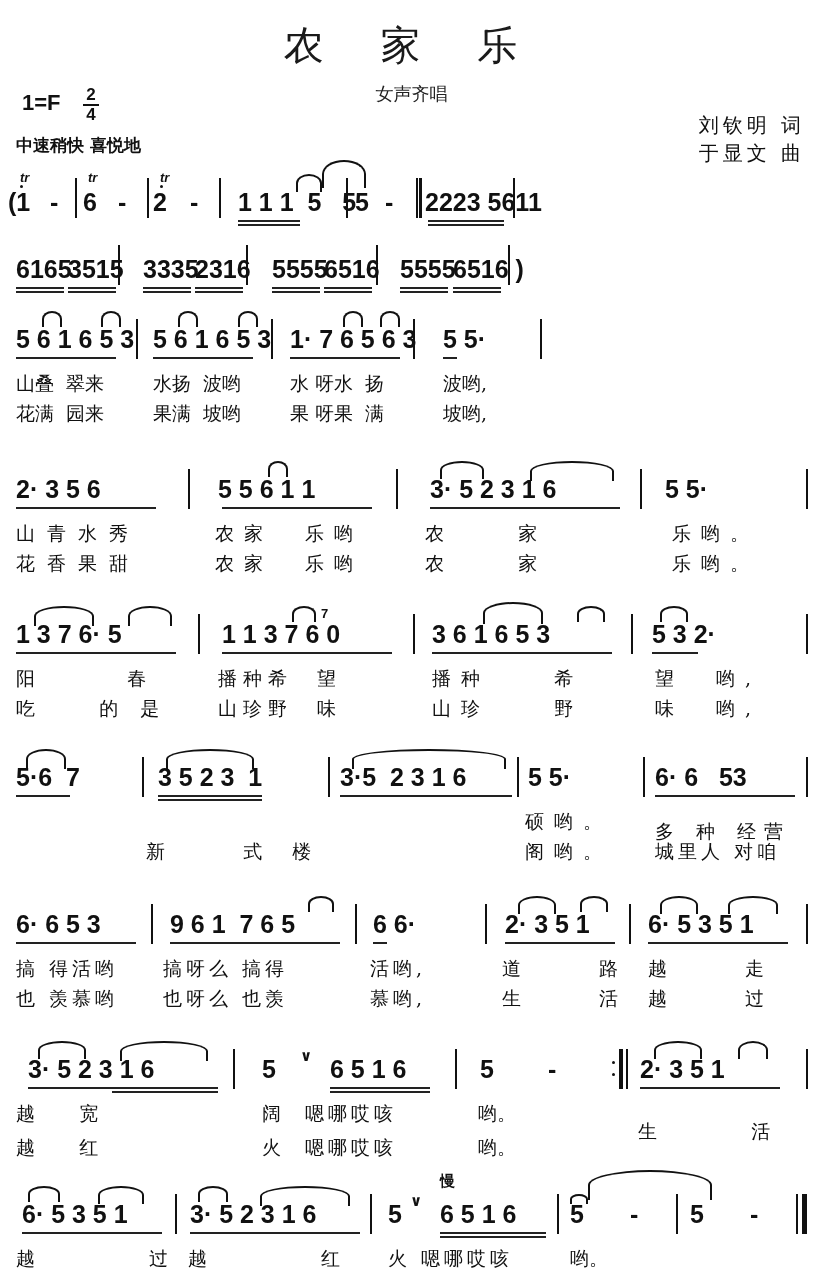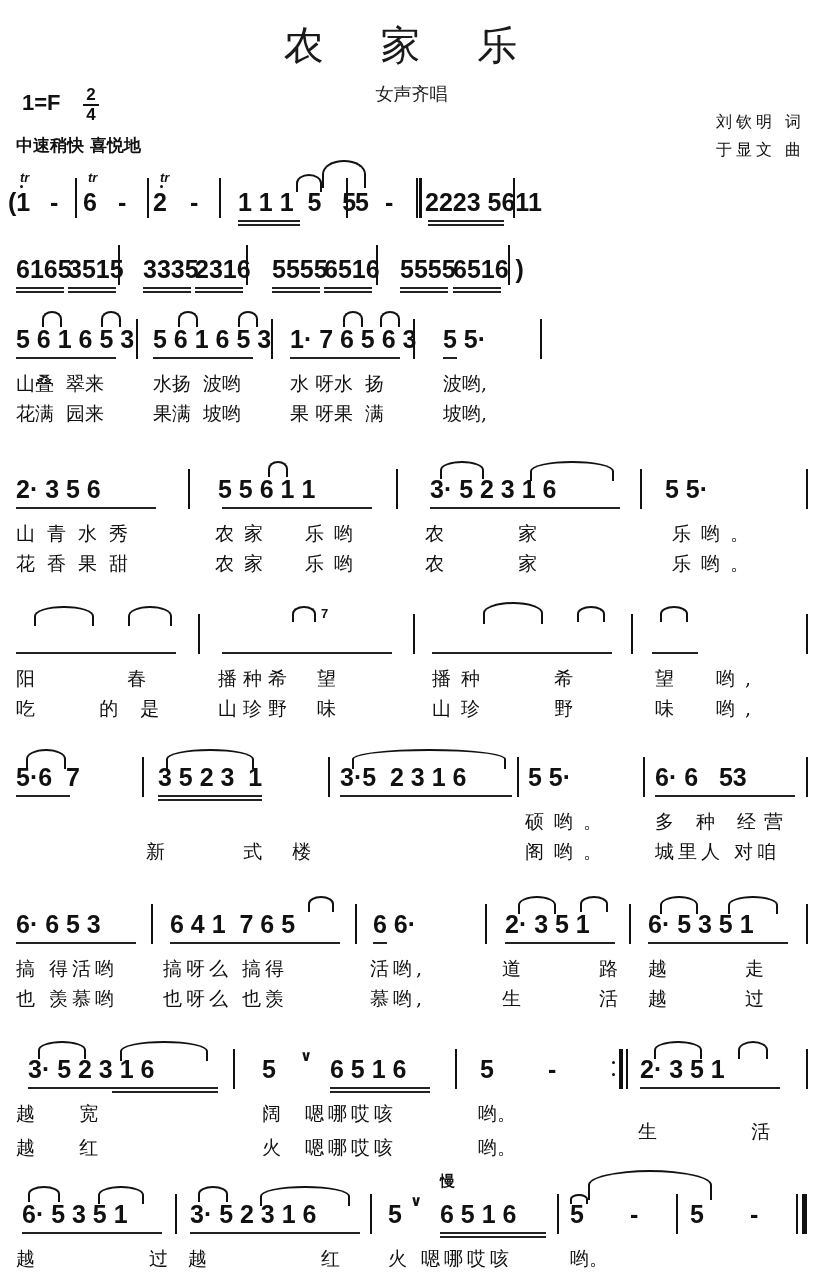--- a/index.html
+++ b/index.html
@@ -4,21 +4,21 @@
   <style>
     html, body { margin: 0; padding: 0; background: #ffffff; }
     body { width: 823px; height: 1283px; position: relative; overflow: hidden; color: #111; }
     .abs { position: absolute; }
     .title { left: 0; width: 823px; top: 18px; text-align: center; font-family: "DejaVu Sans", sans-serif; font-size: 40px; letter-spacing: 22px; color: #1a1a1a; }
     .subtitle { left: 0; width: 823px; top: 82px; text-align: center; font-family: "DejaVu Serif", serif; font-size: 18px; color: #222; }
     .key { left: 22px; top: 90px; font-family: "Liberation Sans", sans-serif; font-weight: bold; font-size: 22px; }
     .timesig { left: 83px; top: 86px; font-family: "Liberation Sans", sans-serif; font-weight: bold; font-size: 17px; line-height: 17px; text-align: center; width: 16px; }
     .timesig .top { border-bottom: 2px solid #111; padding-bottom: 1px; }
     .tempo { left: 16px; top: 134px; font-family: "DejaVu Sans", sans-serif; font-weight: bold; font-size: 17px; }
-    .credit { right: 18px; font-family: "DejaVu Serif", serif; font-size: 16px; letter-spacing: 4px; }
+    .credit { right: 18px; font-family: "DejaVu Serif", serif; font-size: 20px; letter-spacing: 4px; }
     .system { left: 0; width: 823px; }
     .notes { position: absolute; left: 0; top: 0; width: 823px; height: 40px; font-family: "Liberation Sans", sans-serif; font-weight: bold; font-size: 25px; white-space: pre; }
     .bar { position: absolute; width: 2px; background: #111; }
     .lyric { position: absolute; font-family: "DejaVu Serif", serif; font-size: 19px; white-space: pre; letter-spacing: 0px; }
     .ul { position: absolute; height: 2px; background: #222; }
     .arc { position: absolute; border: 2px solid #111; border-bottom: none; border-radius: 50% 50% 0 0; }
     .dot { position: absolute; width: 3px; height: 3px; background: #111; border-radius: 50%; }
     .final { position: absolute; width: 5px; background: #111; }
     .small { font-family: "Liberation Sans", sans-serif; font-size: 13px; font-weight: bold; position: absolute; font-style: italic; }
     .mark { position: absolute; font-family: "DejaVu Sans", sans-serif; font-size: 15px; font-weight: bold; }
@@ -125,20 +125,21 @@
   <div class="lyric" style="left:215px;top:46px;letter-spacing:10px">农家  乐哟</div>
   <div class="lyric" style="left:425px;top:46px;letter-spacing:10px">农    家</div>
   <div class="lyric" style="left:672px;top:46px;letter-spacing:10px">乐哟。</div>
   <div class="lyric" style="left:16px;top:76px;letter-spacing:12px">花香果甜</div>
   <div class="lyric" style="left:215px;top:76px;letter-spacing:10px">农家  乐哟</div>
   <div class="lyric" style="left:425px;top:76px;letter-spacing:10px">农    家</div>
   <div class="lyric" style="left:672px;top:76px;letter-spacing:10px">乐哟。</div>
 </div>
 
 <div class="abs system" style="top:620px; height:90px">
+  <div class="notes"><span style="position:absolute;left:16px">1 3 7 6· 5</span><span style="position:absolute;left:222px">1 1 3 7 6 0</span><span style="position:absolute;left:432px">3 6 1 6 5 3</span><span style="position:absolute;left:652px">5 3 2·</span></div>
   <div class="small" style="left:321px;top:-14px;font-style:normal">7</div>
   <div class="bar" style="left:198px;top:-6px;height:40px"></div>
   <div class="bar" style="left:413px;top:-6px;height:40px"></div>
   <div class="bar" style="left:631px;top:-6px;height:40px"></div>
   <div class="bar" style="left:806px;top:-6px;height:40px"></div>
   <div class="arc" style="left:34px;top:-14px;width:56px;height:18px"></div>
   <div class="arc" style="left:128px;top:-14px;width:40px;height:18px"></div>
   <div class="arc" style="left:292px;top:-14px;width:20px;height:14px"></div>
   <div class="arc" style="left:483px;top:-18px;width:56px;height:20px"></div>
   <div class="arc" style="left:577px;top:-14px;width:24px;height:14px"></div>
@@ -166,28 +167,28 @@
   <div class="bar" style="left:806px;top:-6px;height:40px"></div>
   <div class="arc" style="left:26px;top:-14px;width:36px;height:18px"></div>
   <div class="arc" style="left:166px;top:-14px;width:84px;height:18px"></div>
   <div class="arc" style="left:352px;top:-14px;width:150px;height:18px"></div>
   <div class="ul" style="left:16px;top:32px;width:54px"></div>
   <div class="ul" style="left:158px;top:32px;width:104px"></div>
     <div class="ul" style="left:158px;top:36px;width:104px"></div>
   <div class="ul" style="left:340px;top:32px;width:172px"></div>
   <div class="ul" style="left:655px;top:32px;width:140px"></div>
   <div class="lyric" style="left:525px;top:46px;letter-spacing:10px">硕哟。</div>
-  <div class="lyric" style="left:655px;top:46px;letter-spacing:8px">多 种 经营</div>
+  <div class="lyric" style="left:655px;top:56px;letter-spacing:8px">多 种 经营</div>
   <div class="lyric" style="left:146px;top:76px;letter-spacing:6px">新      式  楼</div>
   <div class="lyric" style="left:525px;top:76px;letter-spacing:10px">阁哟。</div>
   <div class="lyric" style="left:655px;top:76px;letter-spacing:4px">城里人 对咱</div>
 </div>
 
 <div class="abs system" style="top:910px; height:90px">
-  <div class="notes"><span style="position:absolute;left:16px">6· 6 5 3</span><span style="position:absolute;left:170px">6 4 1  7 6 5</span><span style="position:absolute;left:373px">6 6·</span><span style="position:absolute;left:505px">2· 3 5 1</span><span style="position:absolute;left:648px">6· 5 3 5 1</span></div>
+  <div class="notes"><span style="position:absolute;left:16px">6· 6 5 3</span><span style="position:absolute;left:170px">9 6 1  7 6 5</span><span style="position:absolute;left:373px">6 6·</span><span style="position:absolute;left:505px">2· 3 5 1</span><span style="position:absolute;left:648px">6· 5 3 5 1</span></div>
   <div class="bar" style="left:151px;top:-6px;height:40px"></div>
   <div class="bar" style="left:355px;top:-6px;height:40px"></div>
   <div class="bar" style="left:485px;top:-6px;height:40px"></div>
   <div class="bar" style="left:629px;top:-6px;height:40px"></div>
   <div class="bar" style="left:806px;top:-6px;height:40px"></div>
   <div class="arc" style="left:308px;top:-14px;width:22px;height:14px"></div>
   <div class="arc" style="left:518px;top:-14px;width:34px;height:16px"></div>
   <div class="arc" style="left:580px;top:-14px;width:24px;height:14px"></div>
   <div class="arc" style="left:660px;top:-14px;width:34px;height:16px"></div>
   <div class="arc" style="left:728px;top:-14px;width:46px;height:16px"></div>

